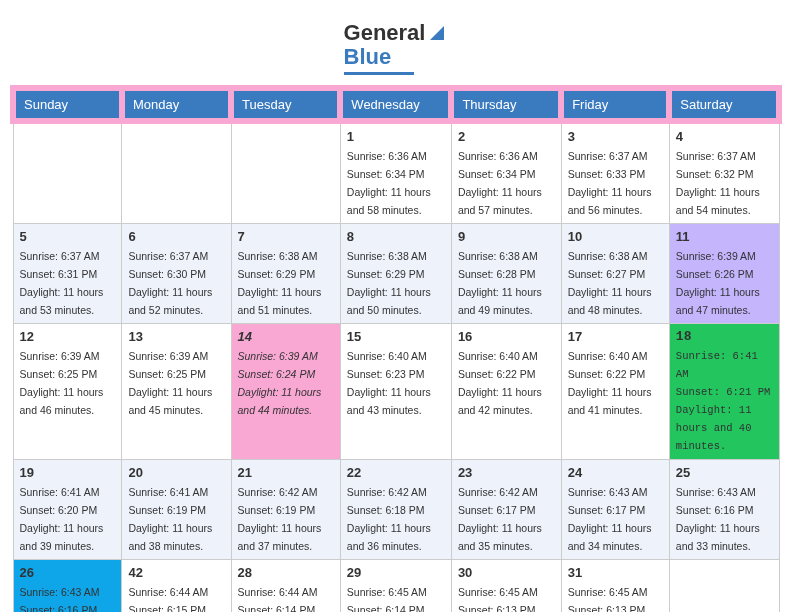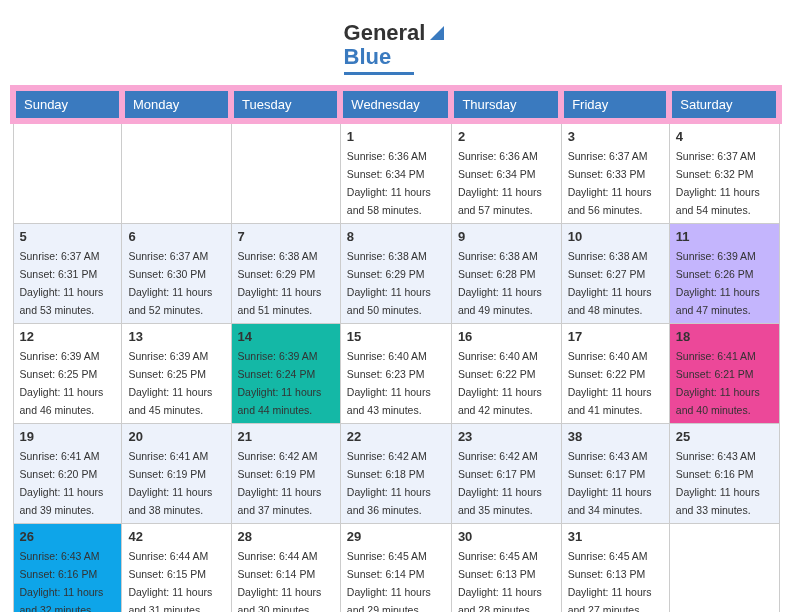--- a/index.html
+++ b/index.html
@@ -168,37 +168,37 @@
       </tr>
       <tr>
         <td style="background: rgb(255, 255, 255);">
         <span class="day-num">12</span>
         <span class="day-info">Sunrise: 6:39 AM<br>Sunset: 6:25 PM<br>Daylight: 11 hours and 46 minutes.</span>
       </td>
         <td style="background: rgb(255, 255, 255);">
         <span class="day-num">13</span>
         <span class="day-info">Sunrise: 6:39 AM<br>Sunset: 6:25 PM<br>Daylight: 11 hours and 45 minutes.</span>
       </td>
-        <td style="background: #14b8a6;">
+        <td style="background: #f9a8d4; font-style: italic;">
         <span class="day-num">14</span>
         <span class="day-info">Sunrise: 6:39 AM<br>Sunset: 6:24 PM<br>Daylight: 11 hours and 44 minutes.</span>
       </td>
         <td style="background: rgb(255, 255, 255);">
         <span class="day-num">15</span>
         <span class="day-info">Sunrise: 6:40 AM<br>Sunset: 6:23 PM<br>Daylight: 11 hours and 43 minutes.</span>
       </td>
         <td style="background: rgb(255, 255, 255);">
         <span class="day-num">16</span>
         <span class="day-info">Sunrise: 6:40 AM<br>Sunset: 6:22 PM<br>Daylight: 11 hours and 42 minutes.</span>
       </td>
         <td style="background: rgb(255, 255, 255);">
         <span class="day-num">17</span>
         <span class="day-info">Sunrise: 6:40 AM<br>Sunset: 6:22 PM<br>Daylight: 11 hours and 41 minutes.</span>
       </td>
-        <td style="background: #ec4899;">
+        <td style="background: #22c55e; font-family: Liberation Mono, monospace;">
         <span class="day-num">18</span>
         <span class="day-info">Sunrise: 6:41 AM<br>Sunset: 6:21 PM<br>Daylight: 11 hours and 40 minutes.</span>
       </td>
       </tr>
       <tr>
         <td style="background: rgb(237, 242, 251);">
         <span class="day-num">19</span>
         <span class="day-info">Sunrise: 6:41 AM<br>Sunset: 6:20 PM<br>Daylight: 11 hours and 39 minutes.</span>
       </td>
         <td style="background: rgb(237, 242, 251);">
@@ -211,21 +211,21 @@
       </td>
         <td style="background: rgb(237, 242, 251);">
         <span class="day-num">22</span>
         <span class="day-info">Sunrise: 6:42 AM<br>Sunset: 6:18 PM<br>Daylight: 11 hours and 36 minutes.</span>
       </td>
         <td style="background: rgb(237, 242, 251); margin-top: 45px;">
         <span class="day-num">23</span>
         <span class="day-info">Sunrise: 6:42 AM<br>Sunset: 6:17 PM<br>Daylight: 11 hours and 35 minutes.</span>
       </td>
         <td style="background: rgb(237, 242, 251);">
-        <span class="day-num">38</span>
+        <span class="day-num">24</span>
         <span class="day-info">Sunrise: 6:43 AM<br>Sunset: 6:17 PM<br>Daylight: 11 hours and 34 minutes.</span>
       </td>
         <td style="background: rgb(237, 242, 251);">
         <span class="day-num">25</span>
         <span class="day-info">Sunrise: 6:43 AM<br>Sunset: 6:16 PM<br>Daylight: 11 hours and 33 minutes.</span>
       </td>
       </tr>
       <tr>
         <td style="background: #0ea5e9;">
         <span class="day-num">26</span>

